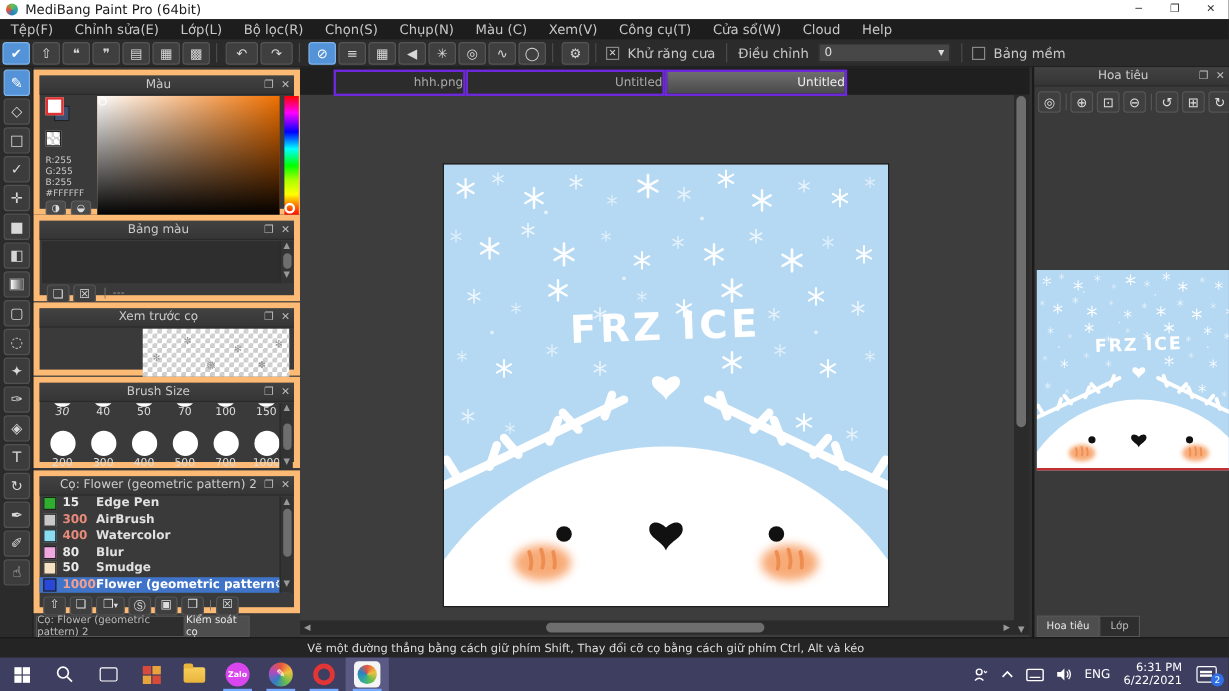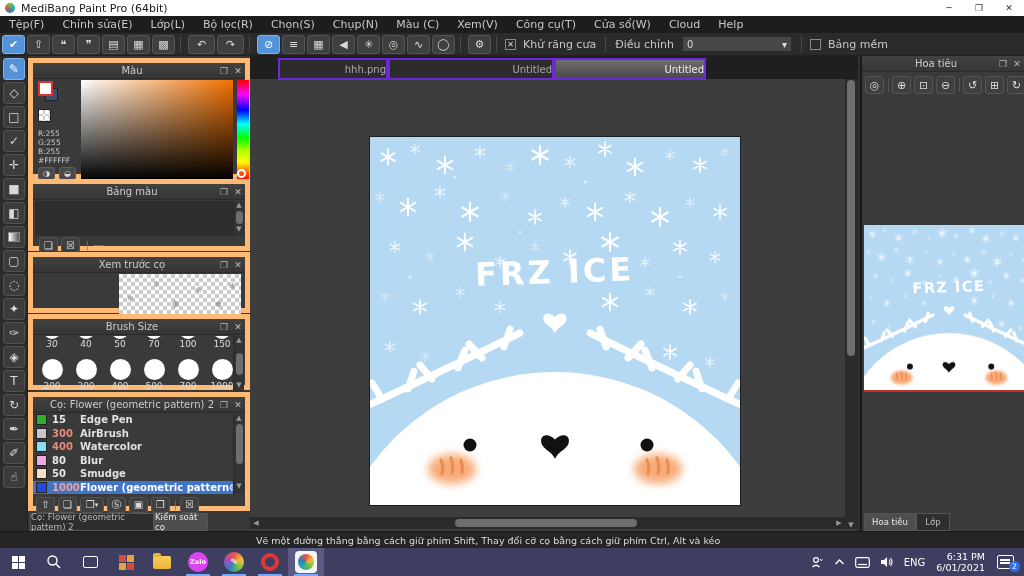--- a/index.html
+++ b/index.html
@@ -574,21 +574,21 @@
       </div>
       <div class="tray-ic">
         <svg width="14" height="12" viewBox="0 0 14 12">
             <polygon points="1,4 4,4 7,1 7,11 4,8 1,8" fill="#fff"></polygon>
             <path d="M9 3.5 Q11 6 9 8.5 M10.5 2 Q13.5 6 10.5 10" fill="none" stroke="#fff" stroke-width="1.1"></path>
           </svg>
       </div>
       <div class="tray-ic" style="font-size:10px;">ENG</div>
       <div class="clock">
         <div>6:31 PM</div>
-        <div>6/01/2021</div>
+        <div>6/22/2021</div>
       </div>
       <div class="notif">
         <div class="badge">2</div>
       </div>
     </div>
   </div>
 
   <svg width="0" height="0" style="position:absolute;">
     <defs>
       <filter id="blurf" x="-60%" y="-60%" width="220%" height="220%">

